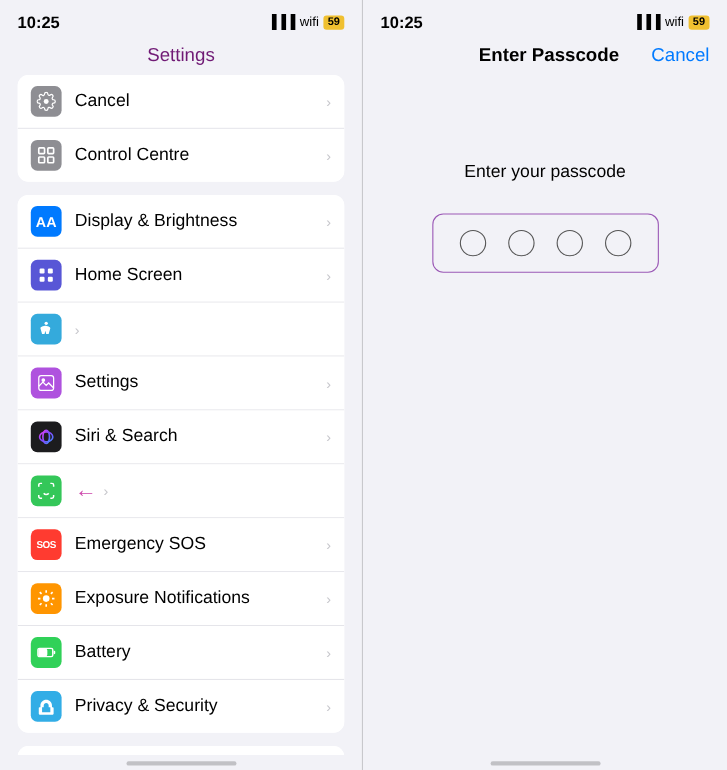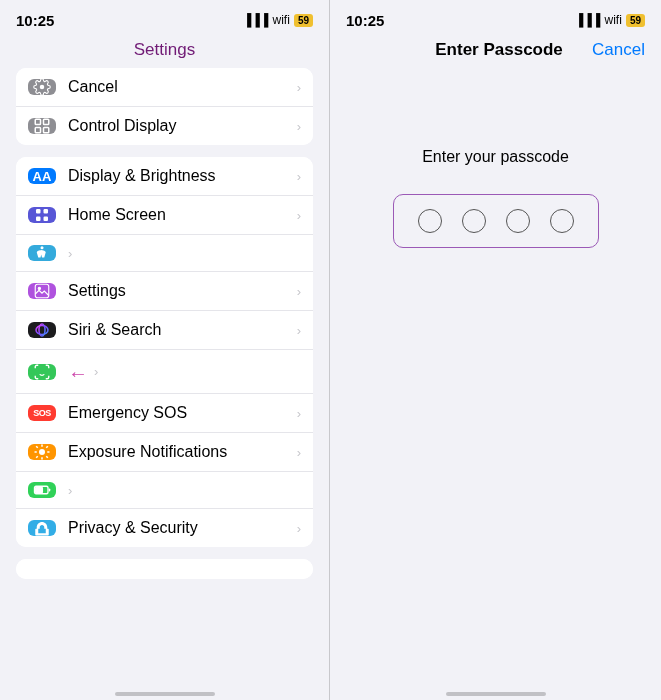--- a/index.html
+++ b/index.html
@@ -85,21 +85,21 @@
       position: relative;
       background: #fff;
     }
 
     .settings-item:last-child {
       border-bottom: none;
     }
 
     .item-icon {
       width: 28px;
-      height: 16px;
+      height: 28px;
       border-radius: 6px;
       display: flex;
       align-items: center;
       justify-content: center;
       margin-right: 12px;
       flex-shrink: 0;
       font-size: 14px;
       color: #fff;
     }
 
@@ -253,21 +253,21 @@
       </div>
       <div class="settings-item">
         <div class="item-icon icon-gray">
           <svg class="svg-icon" viewBox="0 0 24 24" fill="none" stroke="white" stroke-width="2">
               <rect x="3" y="3" width="7" height="7" rx="1"></rect>
               <rect x="14" y="3" width="7" height="7" rx="1"></rect>
               <rect x="3" y="14" width="7" height="7" rx="1"></rect>
               <rect x="14" y="14" width="7" height="7" rx="1"></rect>
             </svg>
         </div>
-        <span class="item-label">Control Display</span>
+        <span class="item-label">Control Centre</span>
         <span class="chevron">›</span>
       </div>
     </div>
 
     <div class="section-group">
 
       <div class="settings-item">
         <div class="item-icon icon-blue">
           <span style="font-size:13px;font-weight:700;color:white;">AA</span>
         </div>
@@ -365,20 +365,21 @@
       </div>
 
       <div class="settings-item">
         <div class="item-icon icon-green2">
           <svg class="svg-icon" viewBox="0 0 24 24" fill="none" stroke="white" stroke-width="1.8">
               <rect x="2" y="7" width="18" height="10" rx="2"></rect>
               <path d="M22 11v2" stroke="white" stroke-width="2" stroke-linecap="round"></path>
               <rect x="3.5" y="8.5" width="9" height="7" rx="1" fill="white"></rect>
             </svg>
         </div>
+        <span class="item-label">Battery</span>
         <span class="chevron">›</span>
       </div>
 
       <div class="settings-item">
         <div class="item-icon icon-teal">
           <svg class="svg-icon" viewBox="0 0 24 24" fill="white">
               <path d="M9 11c0-1.657 1.343-3 3-3s3 1.343 3 3v2H9v-2zM7 13v6h10v-6H7zM5 11c0-3.866 3.134-7 7-7s7 3.134 7 7v2h1a1 1 0 0 1 1 1v7a1 1 0 0 1-1 1H4a1 1 0 0 1-1-1v-7a1 1 0 0 1 1-1h1v-2z" fill-rule="evenodd"></path>
             </svg>
         </div>
         <span class="item-label">Privacy &amp; Security</span>

